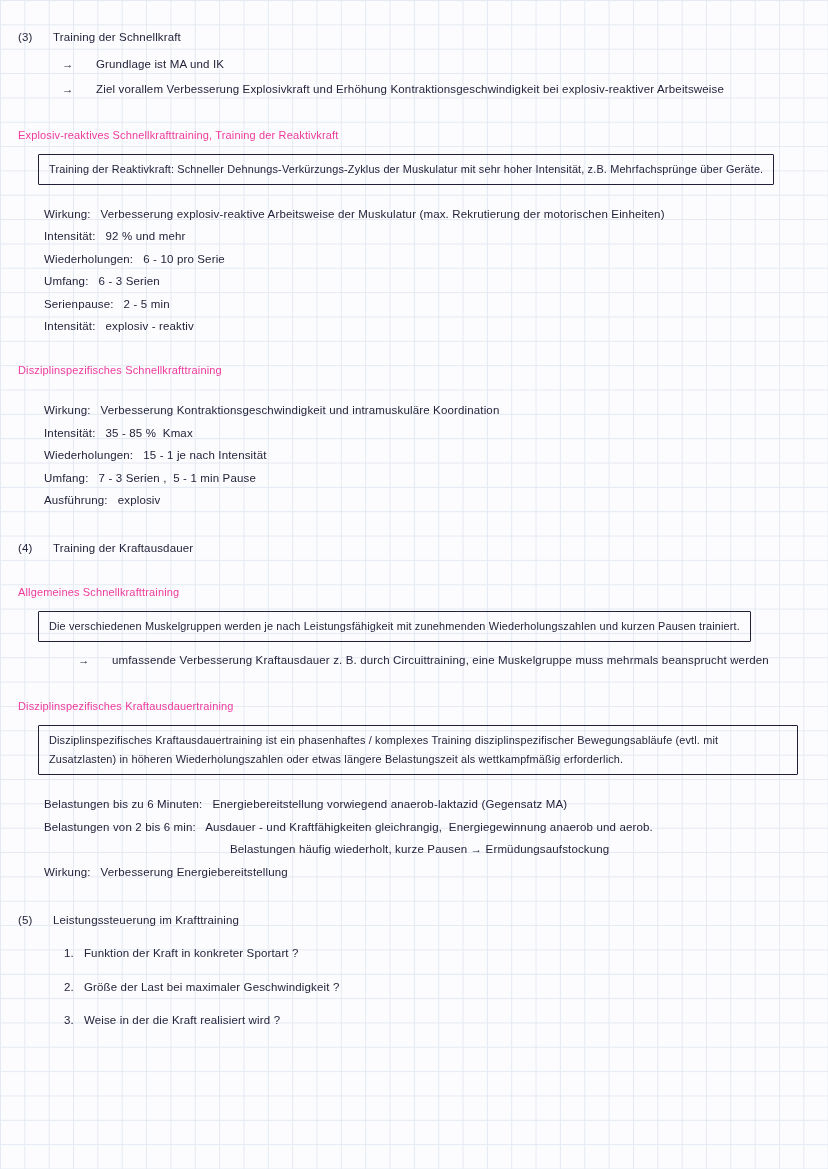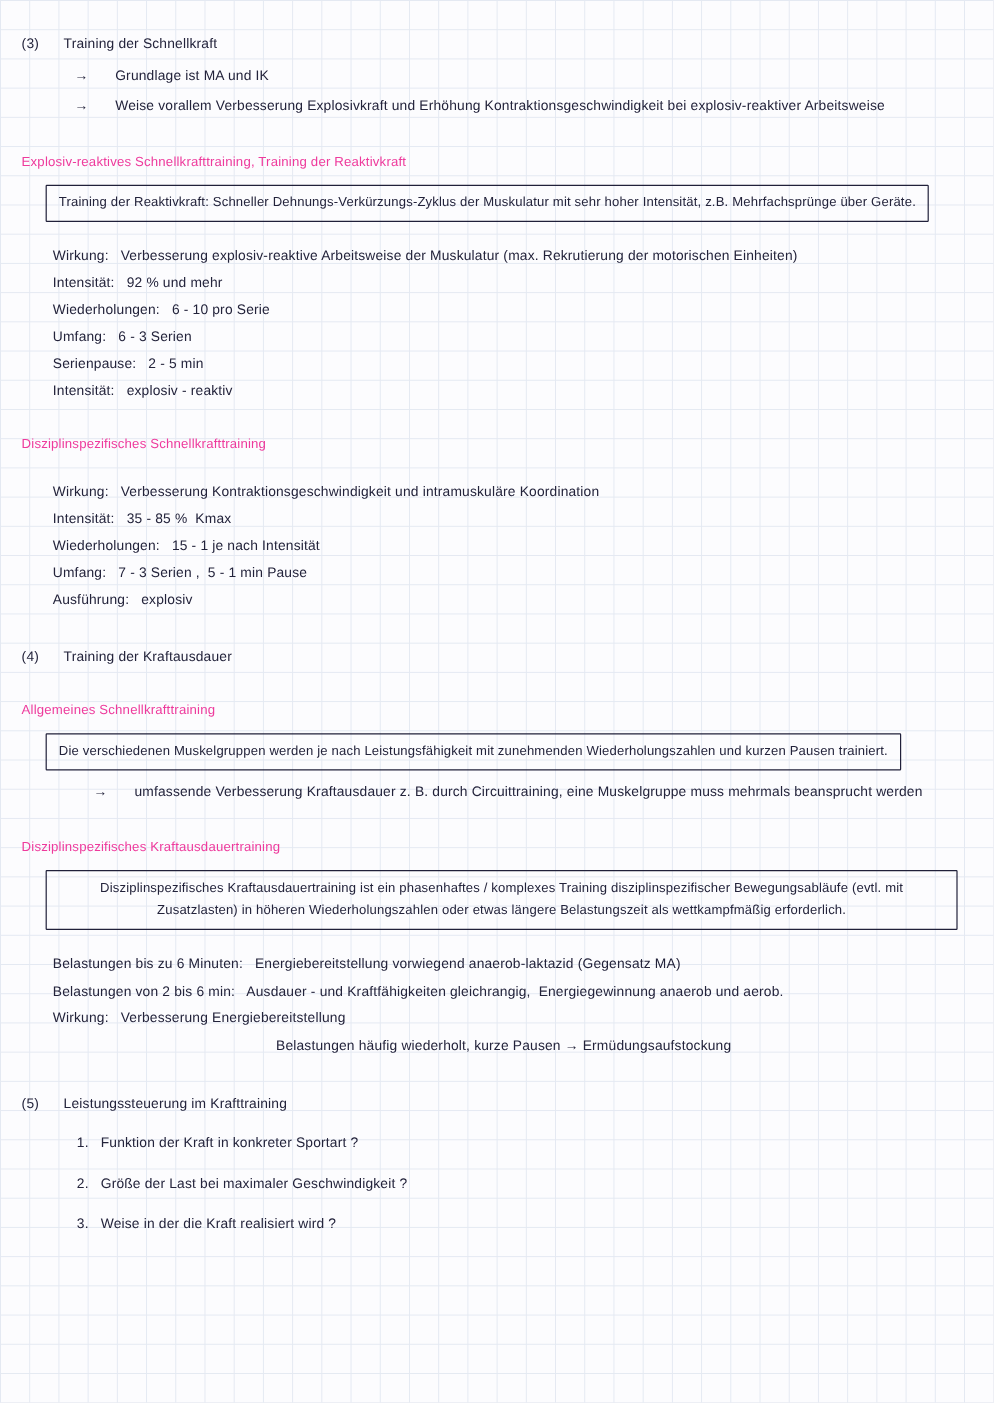--- a/index.html
+++ b/index.html
@@ -30,21 +30,20 @@
   .def-box {
     border: 1.6px solid #20203a;
     border-radius: 1px;
     margin: 8px 0 6px 20px;
     padding: 5px 10px;
     width: max-content;
     max-width: 760px;
     font-size: 10.9px;
     line-height: 19px;
     white-space: normal;
-    text-align: center;
   }
   .kv-group { margin-left: 26px; margin-top: 18px; }
   .arrow-note { margin-top: 2px; margin-left: 60px; }
   .indent-deep { margin-left: 186px; }
   .mt-section { margin-top: 26px; }
   .numbered { margin-left: 46px; margin-top: 11px; }
 </style>
 </head>
 <body>
 
@@ -54,21 +53,21 @@
     <span class="num">(3)</span>
     <span>Training der Schnellkraft</span>
   </div>
 
   <div class="bullet" style="margin-top:4px">
     <span class="arrow">→</span>
     <span>Grundlage ist MA und IK</span>
   </div>
   <div class="bullet">
     <span class="arrow">→</span>
-    <span>Weise vorallem Verbesserung Explosivkraft und Erhöhung Kontraktionsgeschwindigkeit bei explosiv-reaktiver Arbeitsweise</span>
+    <span>Ziel vorallem Verbesserung Explosivkraft und Erhöhung Kontraktionsgeschwindigkeit bei explosiv-reaktiver Arbeitsweise</span>
   </div>
 
   <div class="ln pink">Explosiv-reaktives Schnellkrafttraining, Training der Reaktivkraft</div>
 
   <div class="def-box">
     <span>Training der Reaktivkraft: Schneller Dehnungs-Verkürzungs-Zyklus der Muskulatur mit sehr hoher Intensität, z.B. Mehrfachsprünge über Geräte.</span>
   </div>
 
   <div class="kv-group">
     <div class="ln">Wirkung:   Verbesserung explosiv-reaktive Arbeitsweise der Muskulatur (max. Rekrutierung der motorischen Einheiten)</div>
@@ -108,22 +107,22 @@
 
   <div class="ln pink">Disziplinspezifisches Kraftausdauertraining</div>
 
   <div class="def-box">
     <span>Disziplinspezifisches Kraftausdauertraining ist ein phasenhaftes / komplexes Training disziplinspezifischer Bewegungsabläufe (evtl. mit Zusatzlasten) in höheren Wiederholungszahlen oder etwas längere Belastungszeit als wettkampfmäßig erforderlich.</span>
   </div>
 
   <div class="kv-group">
     <div class="ln">Belastungen bis zu 6 Minuten:   Energiebereitstellung vorwiegend anaerob-laktazid (Gegensatz MA)</div>
     <div class="ln">Belastungen von 2 bis 6 min:   Ausdauer - und Kraftfähigkeiten gleichrangig,  Energiegewinnung anaerob und aerob.</div>
+    <div class="ln indent-deep">Belastungen häufig wiederholt, kurze Pausen → Ermüdungsaufstockung</div>
     <div class="ln">Wirkung:   Verbesserung Energiebereitstellung</div>
-    <div class="ln indent-deep">Belastungen häufig wiederholt, kurze Pausen → Ermüdungsaufstockung</div>
   </div>
 
   <div class="section-head mt-section">
     <span class="num">(5)</span>
     <span>Leistungssteuerung im Krafttraining</span>
   </div>
 
   <div class="ln numbered">1.   Funktion der Kraft in konkreter Sportart ?</div>
   <div class="ln numbered">2.   Größe der Last bei maximaler Geschwindigkeit ?</div>
   <div class="ln numbered">3.   Weise in der die Kraft realisiert wird ?</div>

